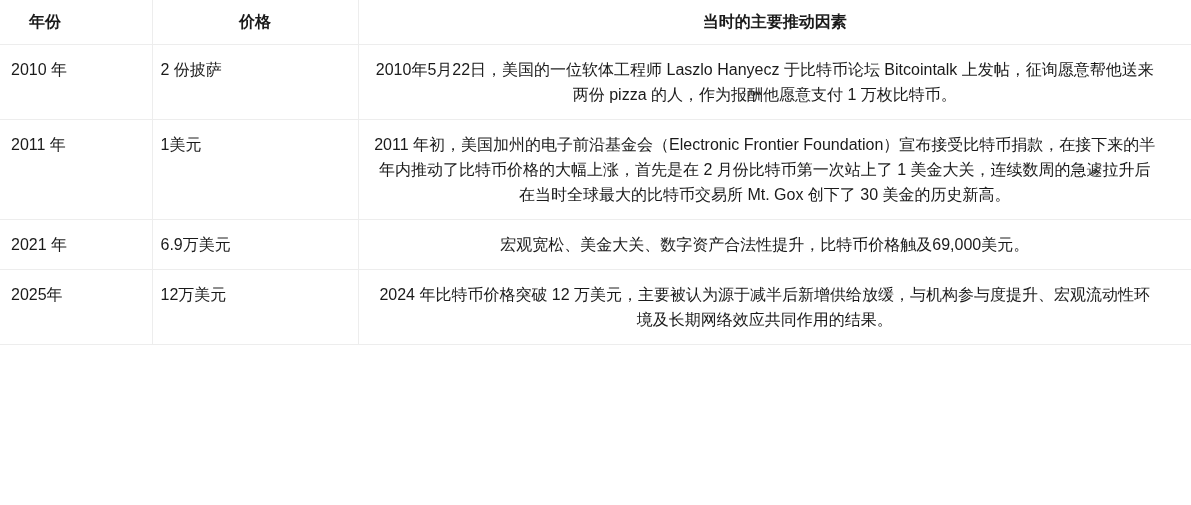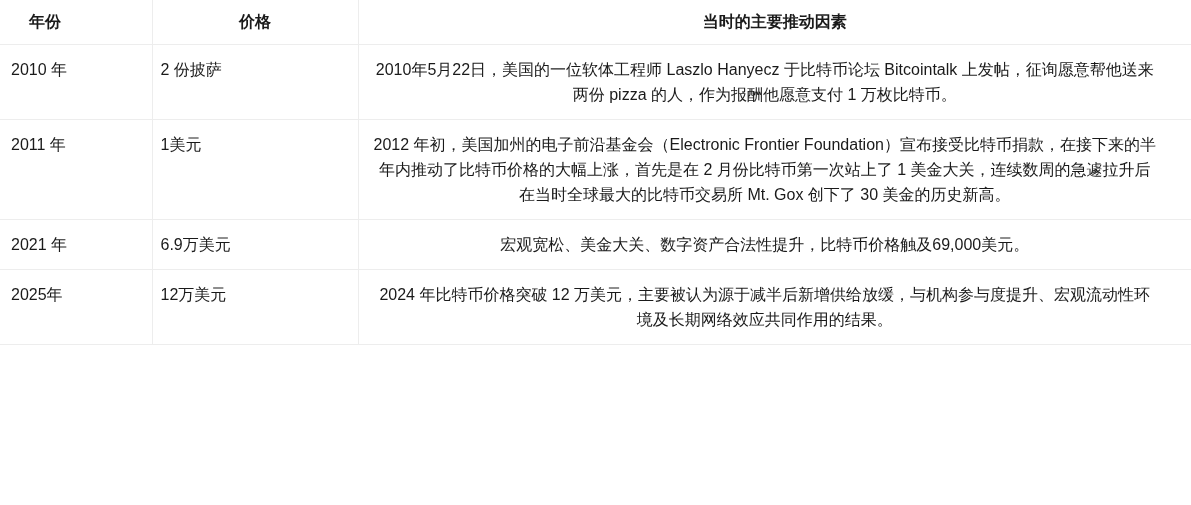--- a/index.html
+++ b/index.html
@@ -95,21 +95,21 @@
   </thead>
   <tbody>
     <tr>
       <td class="c-year">2010 年</td>
       <td class="c-price">2 份披萨</td>
       <td class="c-factor">2010年5月22日，美国的一位软体工程师 Laszlo Hanyecz 于比特币论坛 Bitcointalk 上发帖，征询愿意帮他送来两份 pizza 的人，作为报酬他愿意支付 1 万枚比特币。</td>
     </tr>
     <tr>
       <td class="c-year">2011 年</td>
       <td class="c-price">1美元</td>
-      <td class="c-factor">2012 年初，美国加州的电子前沿基金会（Electronic Frontier Foundation）宣布接受比特币捐款，在接下来的半年内推动了比特币价格的大幅上涨，首先是在 2 月份比特币第一次站上了 1 美金大关，连续数周的急遽拉升后在当时全球最大的比特币交易所 Mt. Gox 创下了 30 美金的历史新高。</td>
+      <td class="c-factor">2011 年初，美国加州的电子前沿基金会（Electronic Frontier Foundation）宣布接受比特币捐款，在接下来的半年内推动了比特币价格的大幅上涨，首先是在 2 月份比特币第一次站上了 1 美金大关，连续数周的急遽拉升后在当时全球最大的比特币交易所 Mt. Gox 创下了 30 美金的历史新高。</td>
     </tr>
     <tr>
       <td class="c-year">2021 年</td>
       <td class="c-price">6.9万美元</td>
       <td class="c-factor">宏观宽松、美金大关、数字资产合法性提升，比特币价格触及69,000美元。</td>
     </tr>
     <tr>
       <td class="c-year">2025年</td>
       <td class="c-price">12万美元</td>
       <td class="c-factor">2024 年比特币价格突破 12 万美元，主要被认为源于减半后新增供给放缓，与机构参与度提升、宏观流动性环境及长期网络效应共同作用的结果。</td>

